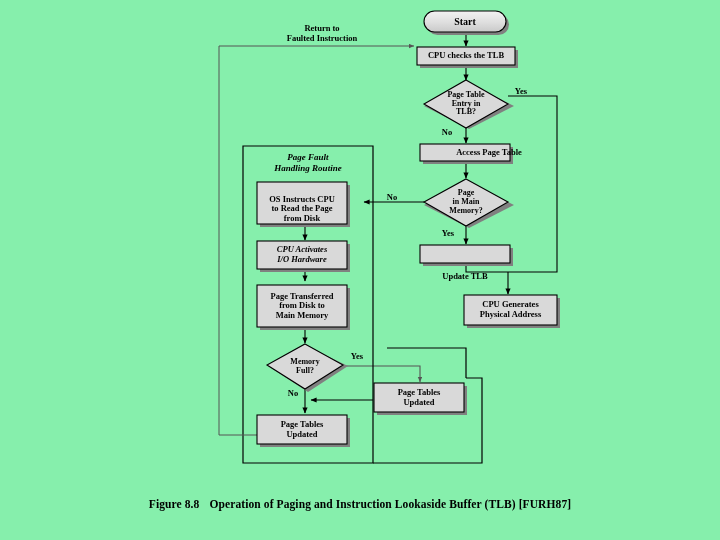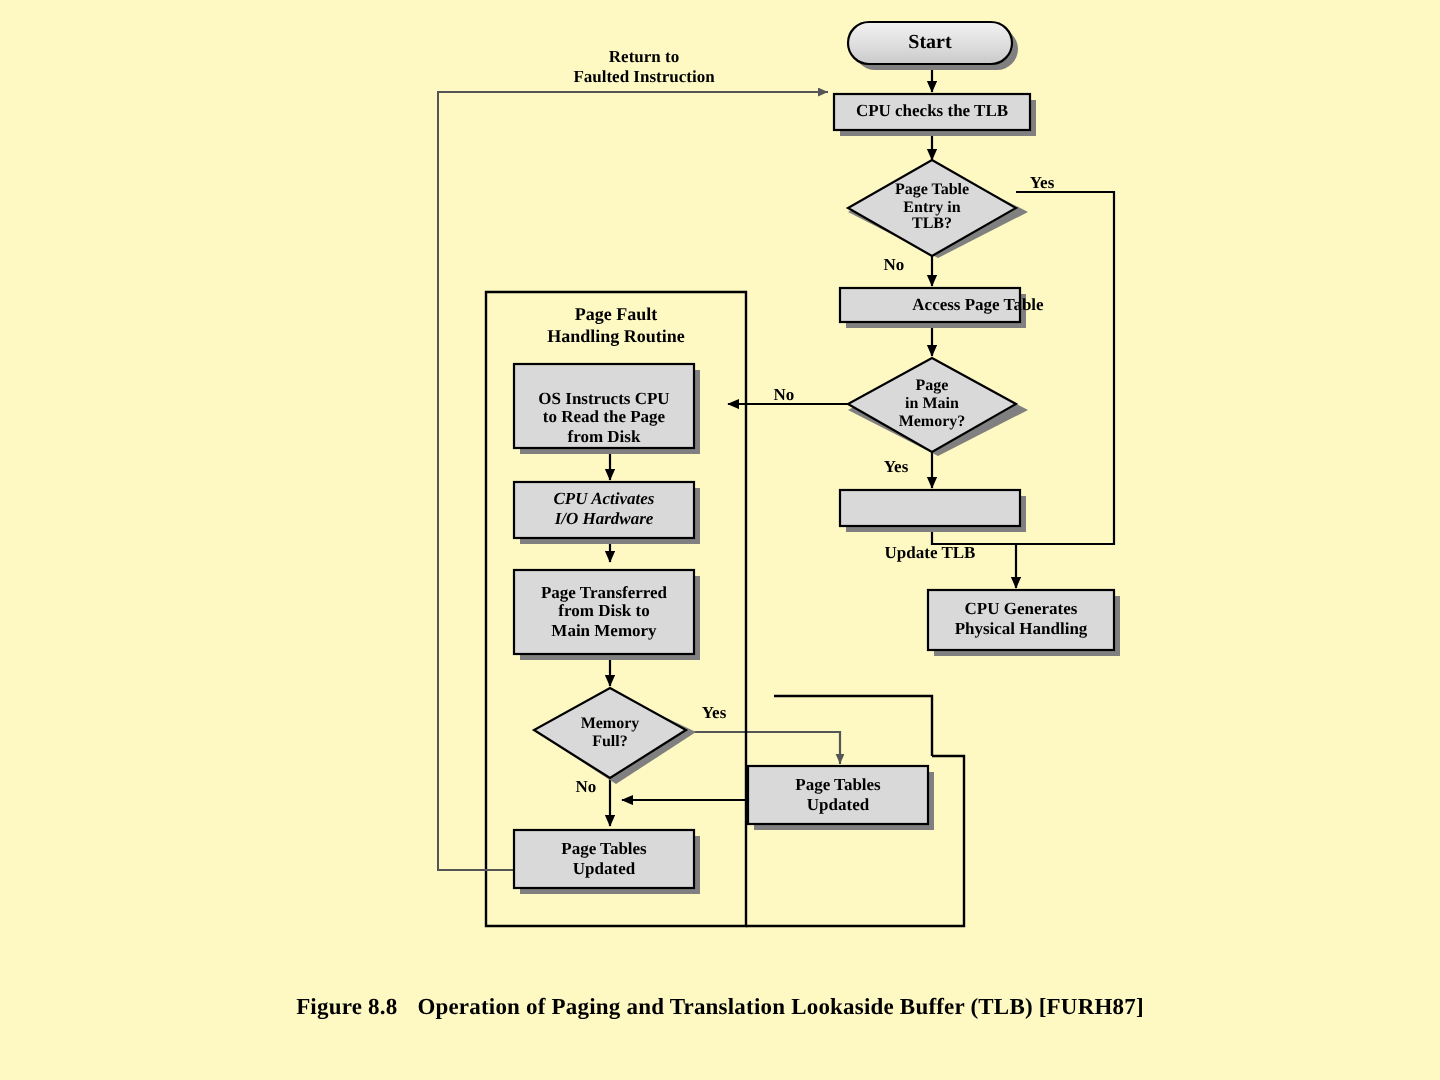--- a/index.html
+++ b/index.html
@@ -4,21 +4,21 @@
 <style>
   html, body {
     margin: 0;
     padding: 0;
     background: #ffffff;
   }
   #page {
     position: relative;
     width: 720px;
     height: 540px;
-    background: #fef9c3;
+    background: #86efac;
     font-family: "Liberation Serif", "DejaVu Serif", serif;
     overflow: hidden;
   }
   #svg-layer {
     position: absolute;
     left: 0; top: 0;
     width: 720px;
     height: 540px;
   }
   
@@ -44,20 +44,21 @@
     line-height: 1.15;
   }
   .group-title {
     position: absolute;
     font-weight: bold;
     font-size: 9px;
     text-align: center;
     line-height: 1.2;
     color: #000;
     white-space: pre-line;
+    font-style: italic;
   }
   .caption {
     position: absolute;
     left: 0;
     top: 498px;
     width: 720px;
     text-align: center;
     font-weight: bold;
     font-size: 11.5px;
     letter-spacing: 0.1px;
@@ -203,21 +204,21 @@
 
   <div class="node-label t-md" style="left:420px; top:144px; width:90px; height:17px;padding-left:24px;">Access Page Table</div>
 
   <div class="node-label t-sm" style="left:424px; top:179px; width:84px; height:47px;">Page
 in Main
 Memory?</div>
 
   <div class="node-label t-md" style="left:420px; top:245px; width:90px; height:18px;margin-top:23px;">Update TLB</div>
 
   <div class="node-label t-md" style="left:464px; top:295px; width:93px; height:30px;">CPU Generates
-Physical Handling</div>
+Physical Address</div>
 
   <div class="node-label t-md" style="left:257px; top:182px; width:90px; height:54px;">OS Instructs CPU
 to Read the Page
 from Disk</div>
 
   <div class="node-label t-md" style="left:257px; top:241px; width:90px; height:28px;font-style:italic;">CPU Activates
 I/O Hardware</div>
 
   <div class="node-label t-md" style="left:257px; top:285px; width:90px; height:42px;">Page Transferred
 from Disk to
@@ -244,16 +245,16 @@
 
   <div class="flow-label" style="left:383px; top:193px; width:18px;">No</div>
 
   <div class="flow-label" style="left:437px; top:229px; width:22px;">Yes</div>
 
   <div class="flow-label" style="left:346px; top:352px; width:22px;">Yes</div>
 
   <div class="flow-label" style="left:284px; top:389px; width:18px;">No</div>
 
   <div class="caption">
-    <span class="capnum">Figure 8.8</span><span>Operation of Paging and Translation Lookaside Buffer (TLB) [FURH87]</span>
+    <span class="capnum">Figure 8.8</span><span>Operation of Paging and Instruction Lookaside Buffer (TLB) [FURH87]</span>
   </div>
 
 </div>
 
 </body></html>

